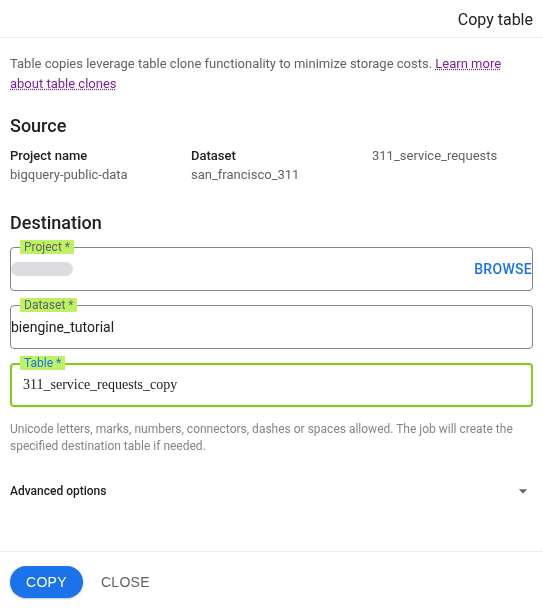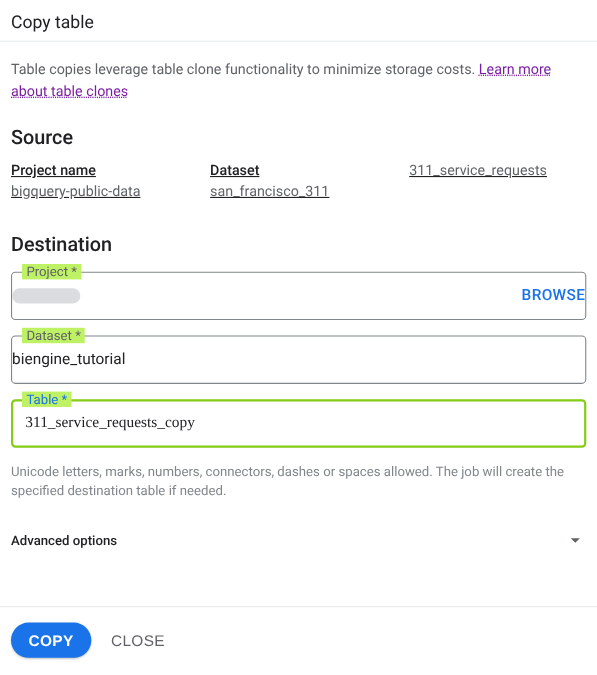--- a/index.html
+++ b/index.html
@@ -10,20 +10,21 @@
     body {
       font-family: 'Google Sans', Roboto, Arial, sans-serif;
       font-size: 14px;
       color: #202124;
       width: 543px;
       background: #fff;
     }
     .dialog-header {
       padding: 10px 10px 8px 10px;
       border-bottom: 1px solid #e8eaed;
+      text-align: right;
     }
     .dialog-title {
       font-size: 16px;
       font-weight: 400;
       color: #202124;
     }
     .content {
       padding: 16px 10px 10px 10px;
     }
     .description {
@@ -39,21 +40,20 @@
     .section-heading {
       font-size: 18px;
       font-weight: 500;
       color: #202124;
       margin-top: 22px;
       margin-bottom: 12px;
     }
     .source-grid {
       display: flex;
       gap: 20px;
-      text-decoration: underline;
     }
     .source-col {
       flex: 1;
     }
     .source-label {
       font-size: 13px;
       font-weight: 500;
       color: #202124;
       margin-bottom: 4px;
     }
@@ -150,21 +150,21 @@
       gap: 18px;
       margin-top: 40px;
     }
     .btn-primary {
       background: #1a73e8;
       color: #fff;
       border: none;
       border-radius: 16px;
       padding: 8px 16px;
       font-size: 14px;
-      font-weight: 700;
+      font-weight: 400;
       letter-spacing: 0.3px;
       cursor: pointer;
       box-shadow: 0 1px 2px rgba(60,64,67,0.3);
     }
     .btn-text {
       background: none;
       border: none;
       color: #5f6368;
       font-size: 14px;
       font-weight: 500;

